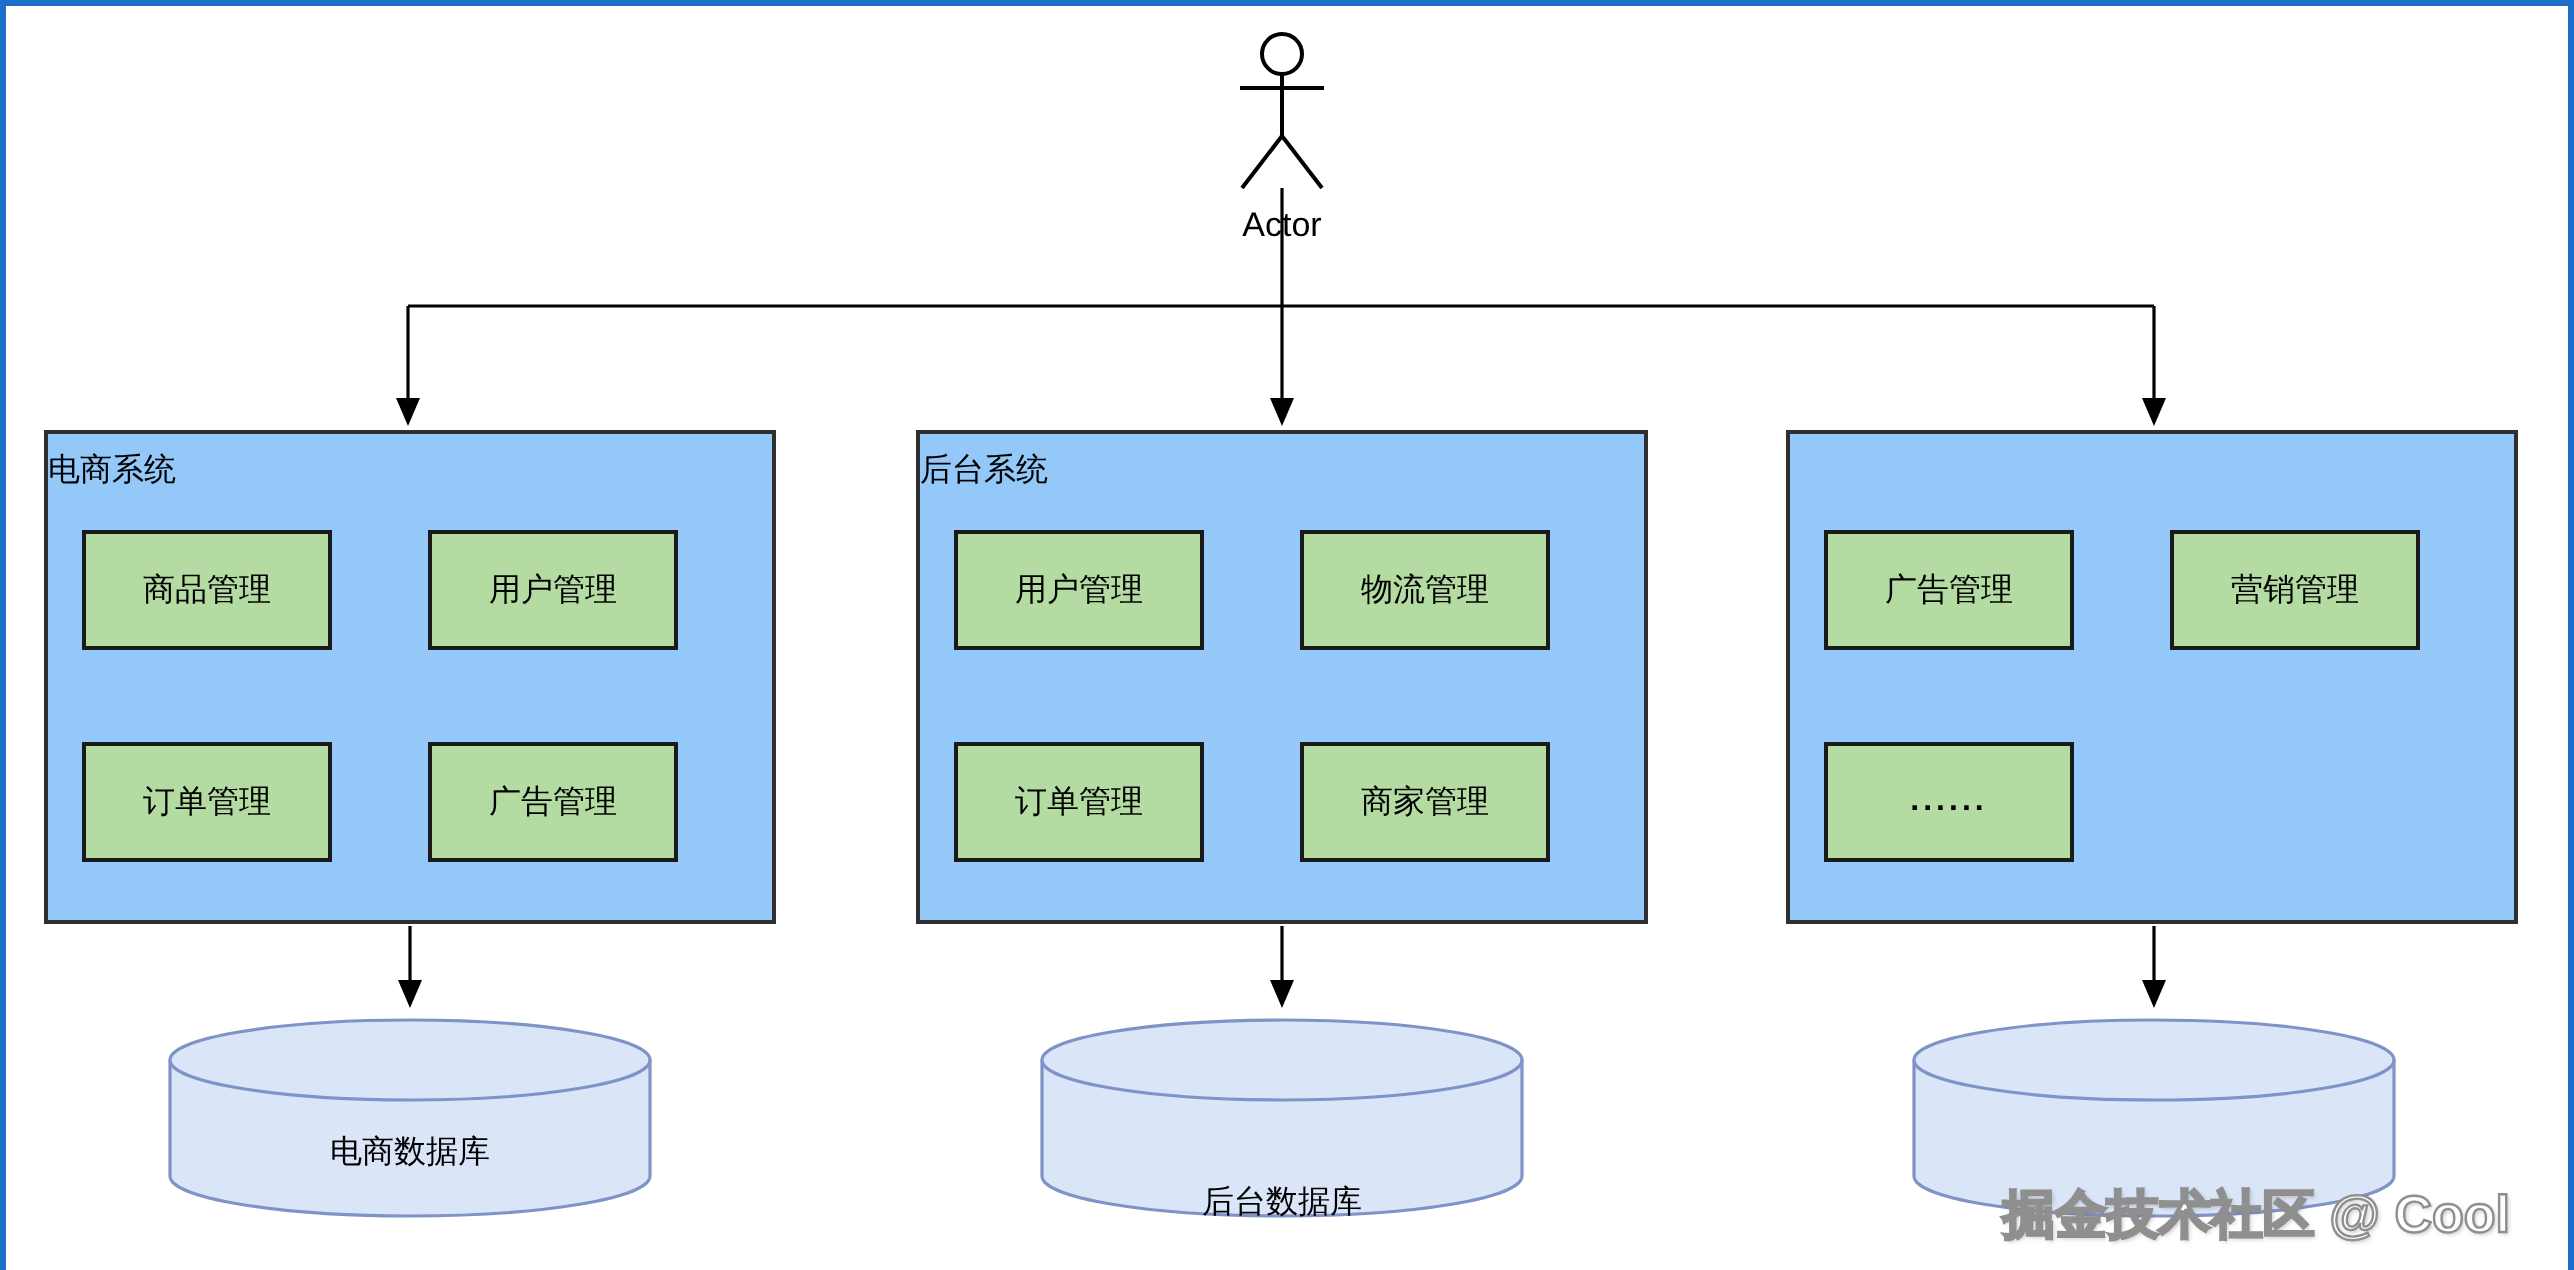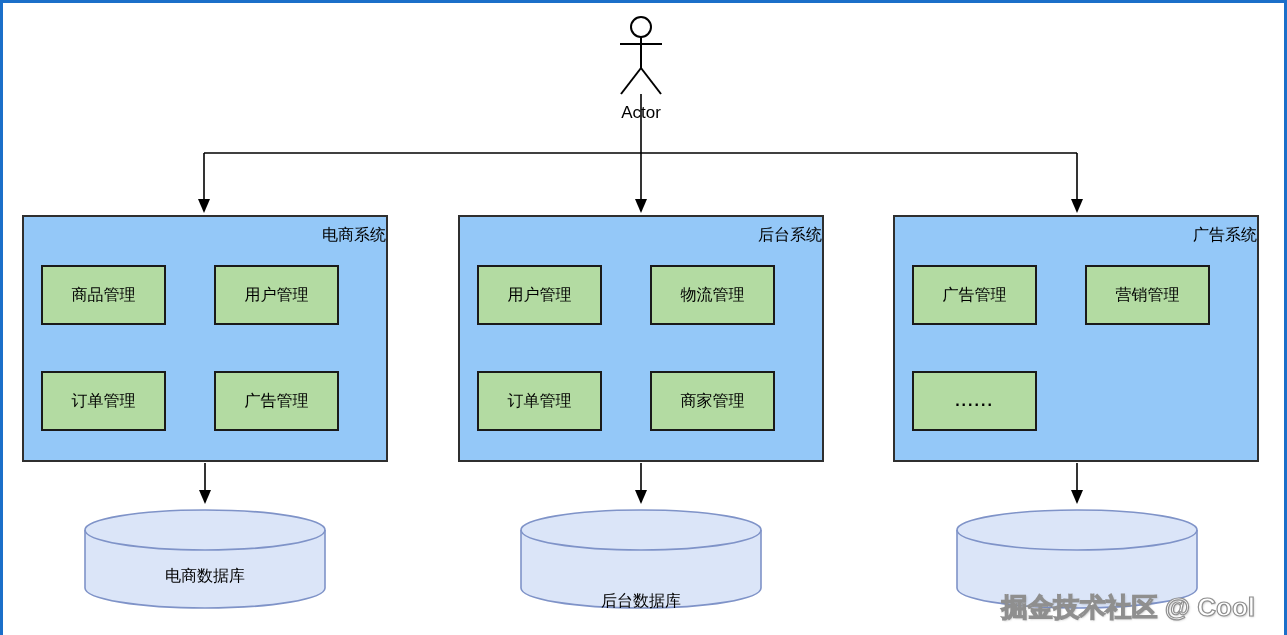--- a/index.html
+++ b/index.html
@@ -27,21 +27,21 @@
     position:absolute;top:215px;width:366px;height:247px;
     box-sizing:border-box;
     background:#94c8f8;
     border:2px solid #2f2f2f;
   }
   .sys-0{left:22px;}
   .sys-1{left:458px;}
   .sys-2{left:893px;}
   .system-title{
     position:absolute;left:0;top:8px;width:100%;
-    text-align:right;font-size:16px;color:#000;
+    text-align:left;font-size:16px;color:#000;
   }
   .module{
     position:absolute;width:125px;height:60px;
     box-sizing:border-box;
     background:#b3dba2;
     border:2px solid #1a1a1a;
     display:flex;align-items:center;justify-content:center;
     font-size:16px;color:#000;
   }
   .m-r1c1{left:17px;top:48px;}
@@ -123,21 +123,20 @@
 
   <div class="system sys-1">
     <div class="system-title">后台系统</div>
     <div class="module m-r1c1">用户管理</div>
     <div class="module m-r1c2">物流管理</div>
     <div class="module m-r2c1">订单管理</div>
     <div class="module m-r2c2">商家管理</div>
   </div>
 
   <div class="system sys-2">
-    <div class="system-title">广告系统</div>
     <div class="module m-r1c1">广告管理</div>
     <div class="module m-r1c2">营销管理</div>
     <div class="module m-r2c1 m-ellipsis">......</div>
   </div>
 
   <div class="db-label db-0">电商数据库</div>
   <div class="db-label db-1">后台数据库</div>
 
   <div class="watermark">掘金技术社区 @ Cool</div>
 

